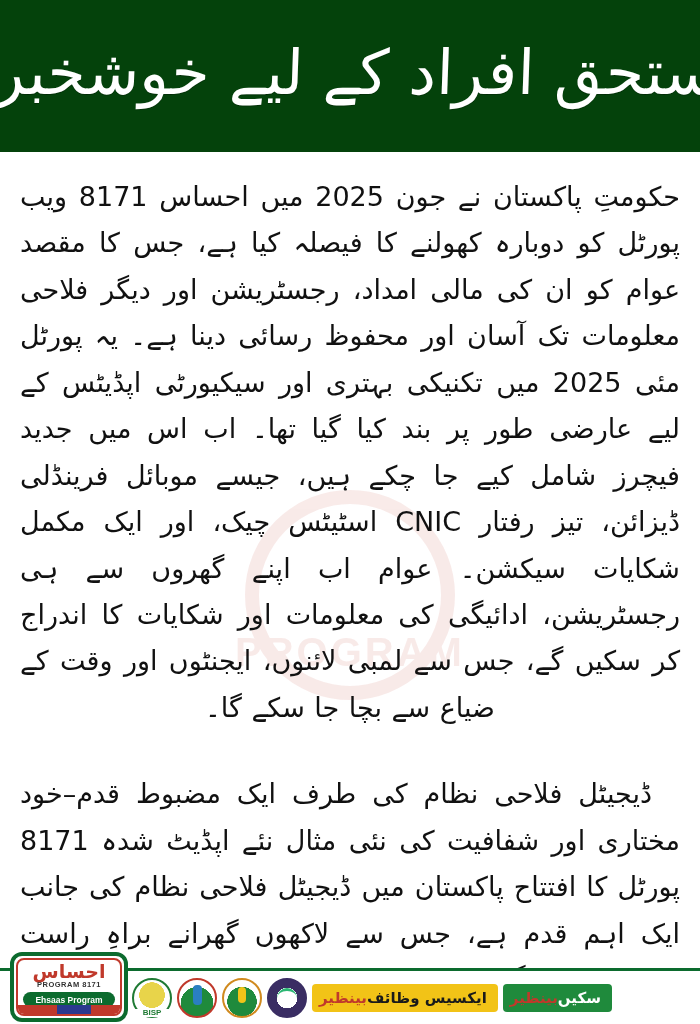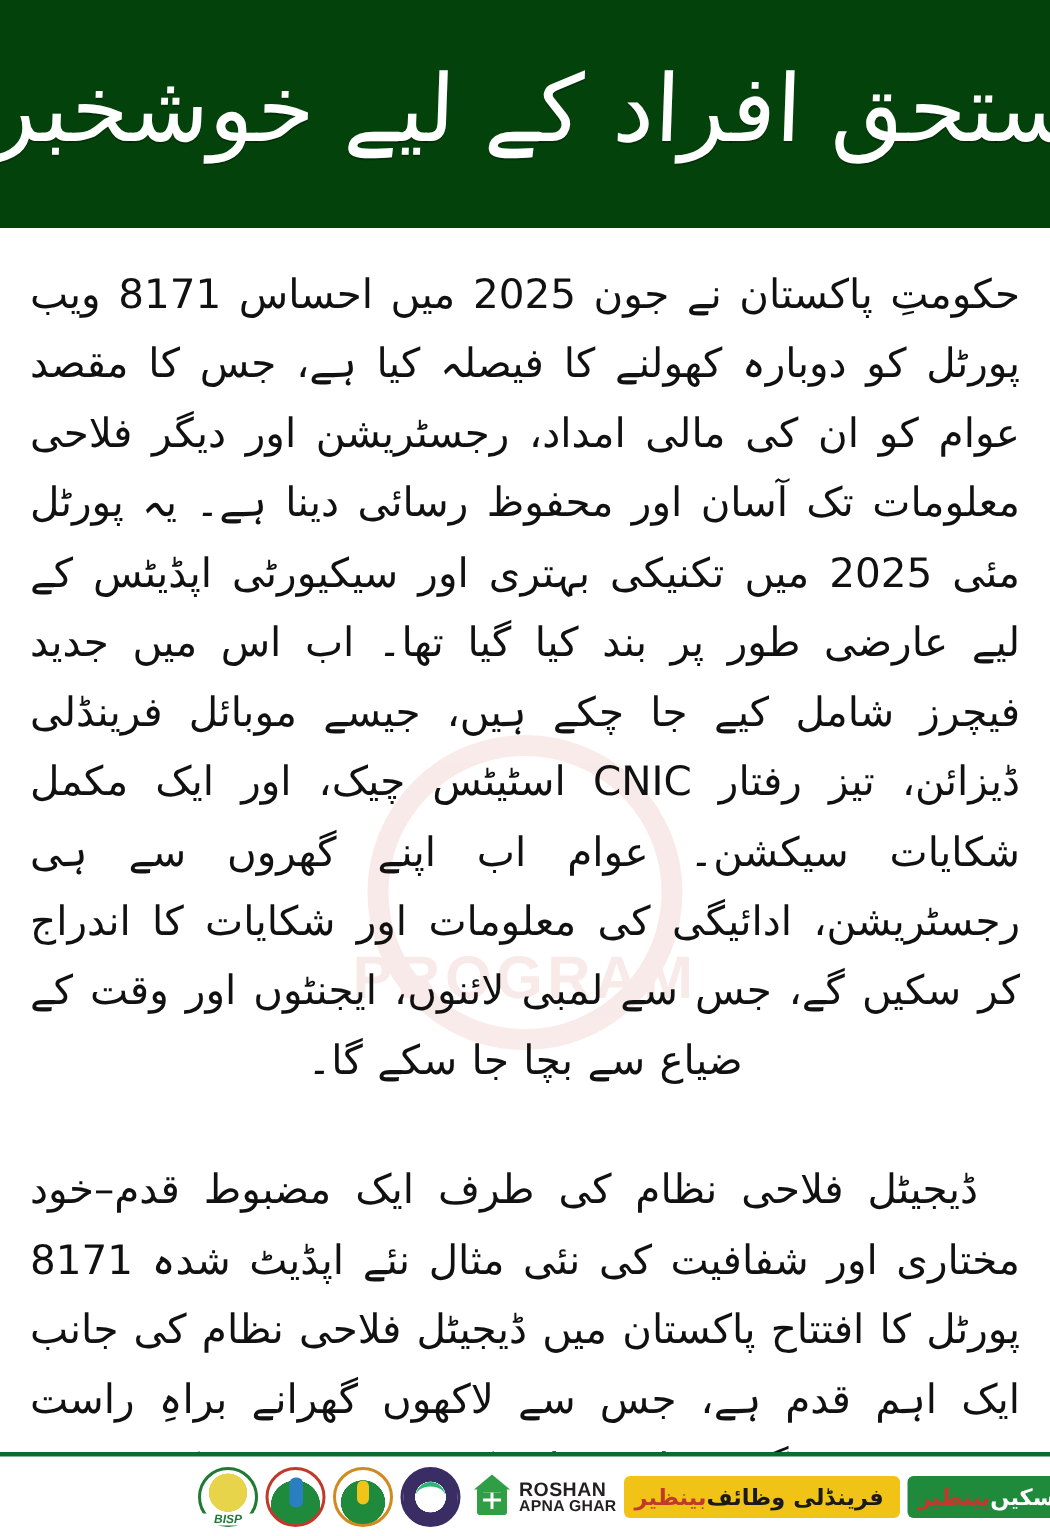--- a/index.html
+++ b/index.html
@@ -156,21 +156,20 @@
     flex:1 1 auto;
     height:100%;
     direction:ltr;
   }
   .circ{
     width:40px;height:40px;border-radius:50%;
     display:flex;align-items:center;justify-content:center;
     box-sizing:border-box;flex:0 0 auto;
     position:relative;
     font-family:"Liberation Sans",sans-serif;
-    font-style:italic;
   }
   .circ-bisp{border:2px solid #1f7a34;background:
      radial-gradient(circle at 50% 42%, #e8d44a 0 46%, #ffffff 47% 100%);}
   .circ-bisp .cap{
     position:absolute;bottom:-1px;left:0;right:0;
     text-align:center;font-size:8px;font-weight:700;color:#1f7a34;
     background:#fff;line-height:1;
   }
   .circ-2{border:2px solid #c0392b;background:
      radial-gradient(circle at 50% 65%, #1f8a3c 0 55%, #ffffff 56% 100%);}
@@ -242,58 +241,50 @@
 
     <div class="content">
       <p class="para">حکومتِ پاکستان نے جون 2025 میں احساس 8171 ویب پورٹل کو دوبارہ کھولنے کا فیصلہ کیا ہے، جس کا مقصد عوام کو ان کی مالی امداد، رجسٹریشن اور دیگر فلاحی معلومات تک آسان اور محفوظ رسائی دینا ہے۔ یہ پورٹل مئی 2025 میں تکنیکی بہتری اور سیکیورٹی اپڈیٹس کے لیے عارضی طور پر بند کیا گیا تھا۔ اب اس میں جدید فیچرز شامل کیے جا چکے ہیں، جیسے موبائل فرینڈلی ڈیزائن، تیز رفتار CNIC اسٹیٹس چیک، اور ایک مکمل شکایات سیکشن۔ عوام اب اپنے گھروں سے ہی رجسٹریشن، ادائیگی کی معلومات اور شکایات کا اندراج کر سکیں گے، جس سے لمبی لائنوں، ایجنٹوں اور وقت کے ضیاع سے بچا جا سکے گا۔</p>
       <p class="para second">ڈیجیٹل فلاحی نظام کی طرف ایک مضبوط قدم–خود مختاری اور شفافیت کی نئی مثال نئے اپڈیٹ شدہ 8171 پورٹل کا افتتاح پاکستان میں ڈیجیٹل فلاحی نظام کی جانب ایک اہم قدم ہے، جس سے لاکھوں گھرانے براہِ راست مستفید ہوں گے۔ صارفین اب کسی بھی وقت، کسی بھی جگہ سے اپنے CNIC کے ذریعے یہ جان سکیں گے کہ وہ امدادی رقم کے حقدار ہیں یا نہیں، اور کب ان کی ادائیگی متوقع ہے۔ اس کے علاوہ، نئے پورٹل میں درج کی گئی شکایات پر فوری ایکشن لیا جائے گا تاکہ کسی بھی بد عنوانی یا غلط ادائیگی کو روکا جا سکے۔ اس سسٹم کا مقصد عوام کو خود مختار بنانا اور حکومت پر اعتماد بحال رکھنا ہے۔ اگر آپ احساس یا BISP پروگرام سے فائدہ اٹھاتے ہیں تو اس ویب پورٹل کا استعمال ضرور کریں اور اسے صرف سرکاری ذرائع سے ہی ایکسیس کریں۔</p>
     </div>
 
   </div>
 
   <div class="footer">
 
+    <div class="ehsaas-logo">
+      <div class="ehsaas-inner">
+        <div class="ehsaas-ar">احساس</div>
+        <div class="ehsaas-prog">PROGRAM 8171</div>
+        <div class="ehsaas-pill">Ehsaas Program</div>
+        <div class="ehsaas-stripe"></div>
+      </div>
+    </div>
 
     <div class="logo-row">
 
       <div class="circ circ-bisp">
         <span class="cap">BISP</span>
       </div>
 
       <div class="circ circ-2">
         <span class="fig"></span>
       </div>
 
       <div class="circ circ-3">
         <span class="fig"></span>
       </div>
 
       <div class="circ circ-4">
         <span class="fig"></span>
       </div>
 
-      <div class="roshan">
-        <div class="house">
-          <span class="house-roof"></span>
-          <span class="house-body"></span>
-          <span class="house-win">
-            <i></i>
-              <i></i>
-              <i></i>
-              <i></i>
-          </span>
-        </div>
-        <div class="roshan-txt">
-          <div class="l1">ROSHAN</div>
-          <div class="l2">APNA GHAR</div>
-        </div>
-      </div>
 
       <div class="badge badge-yellow">
-        <span class="b">فرینڈلی وظائف</span>
+        <span class="b">ایکسیس وظائف</span>
         <span class="r">بینظیر</span>
       </div>
 
       <div class="badge badge-green">
         <span class="w">سکیں</span>
         <span class="r">بینظیر</span>
       </div>
 
     </div>
   </div>

